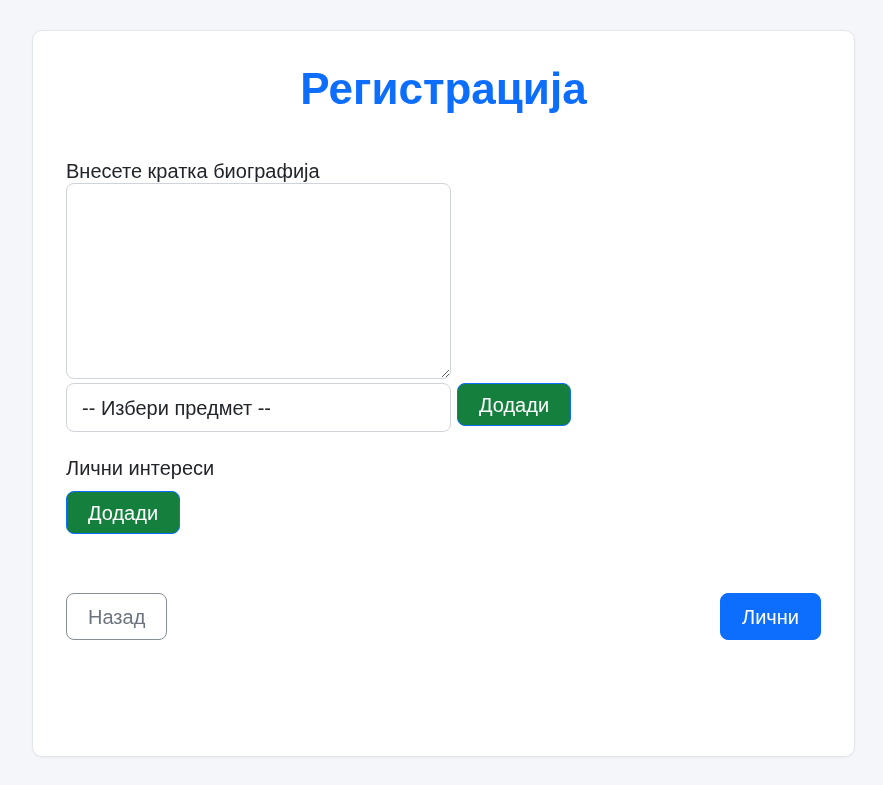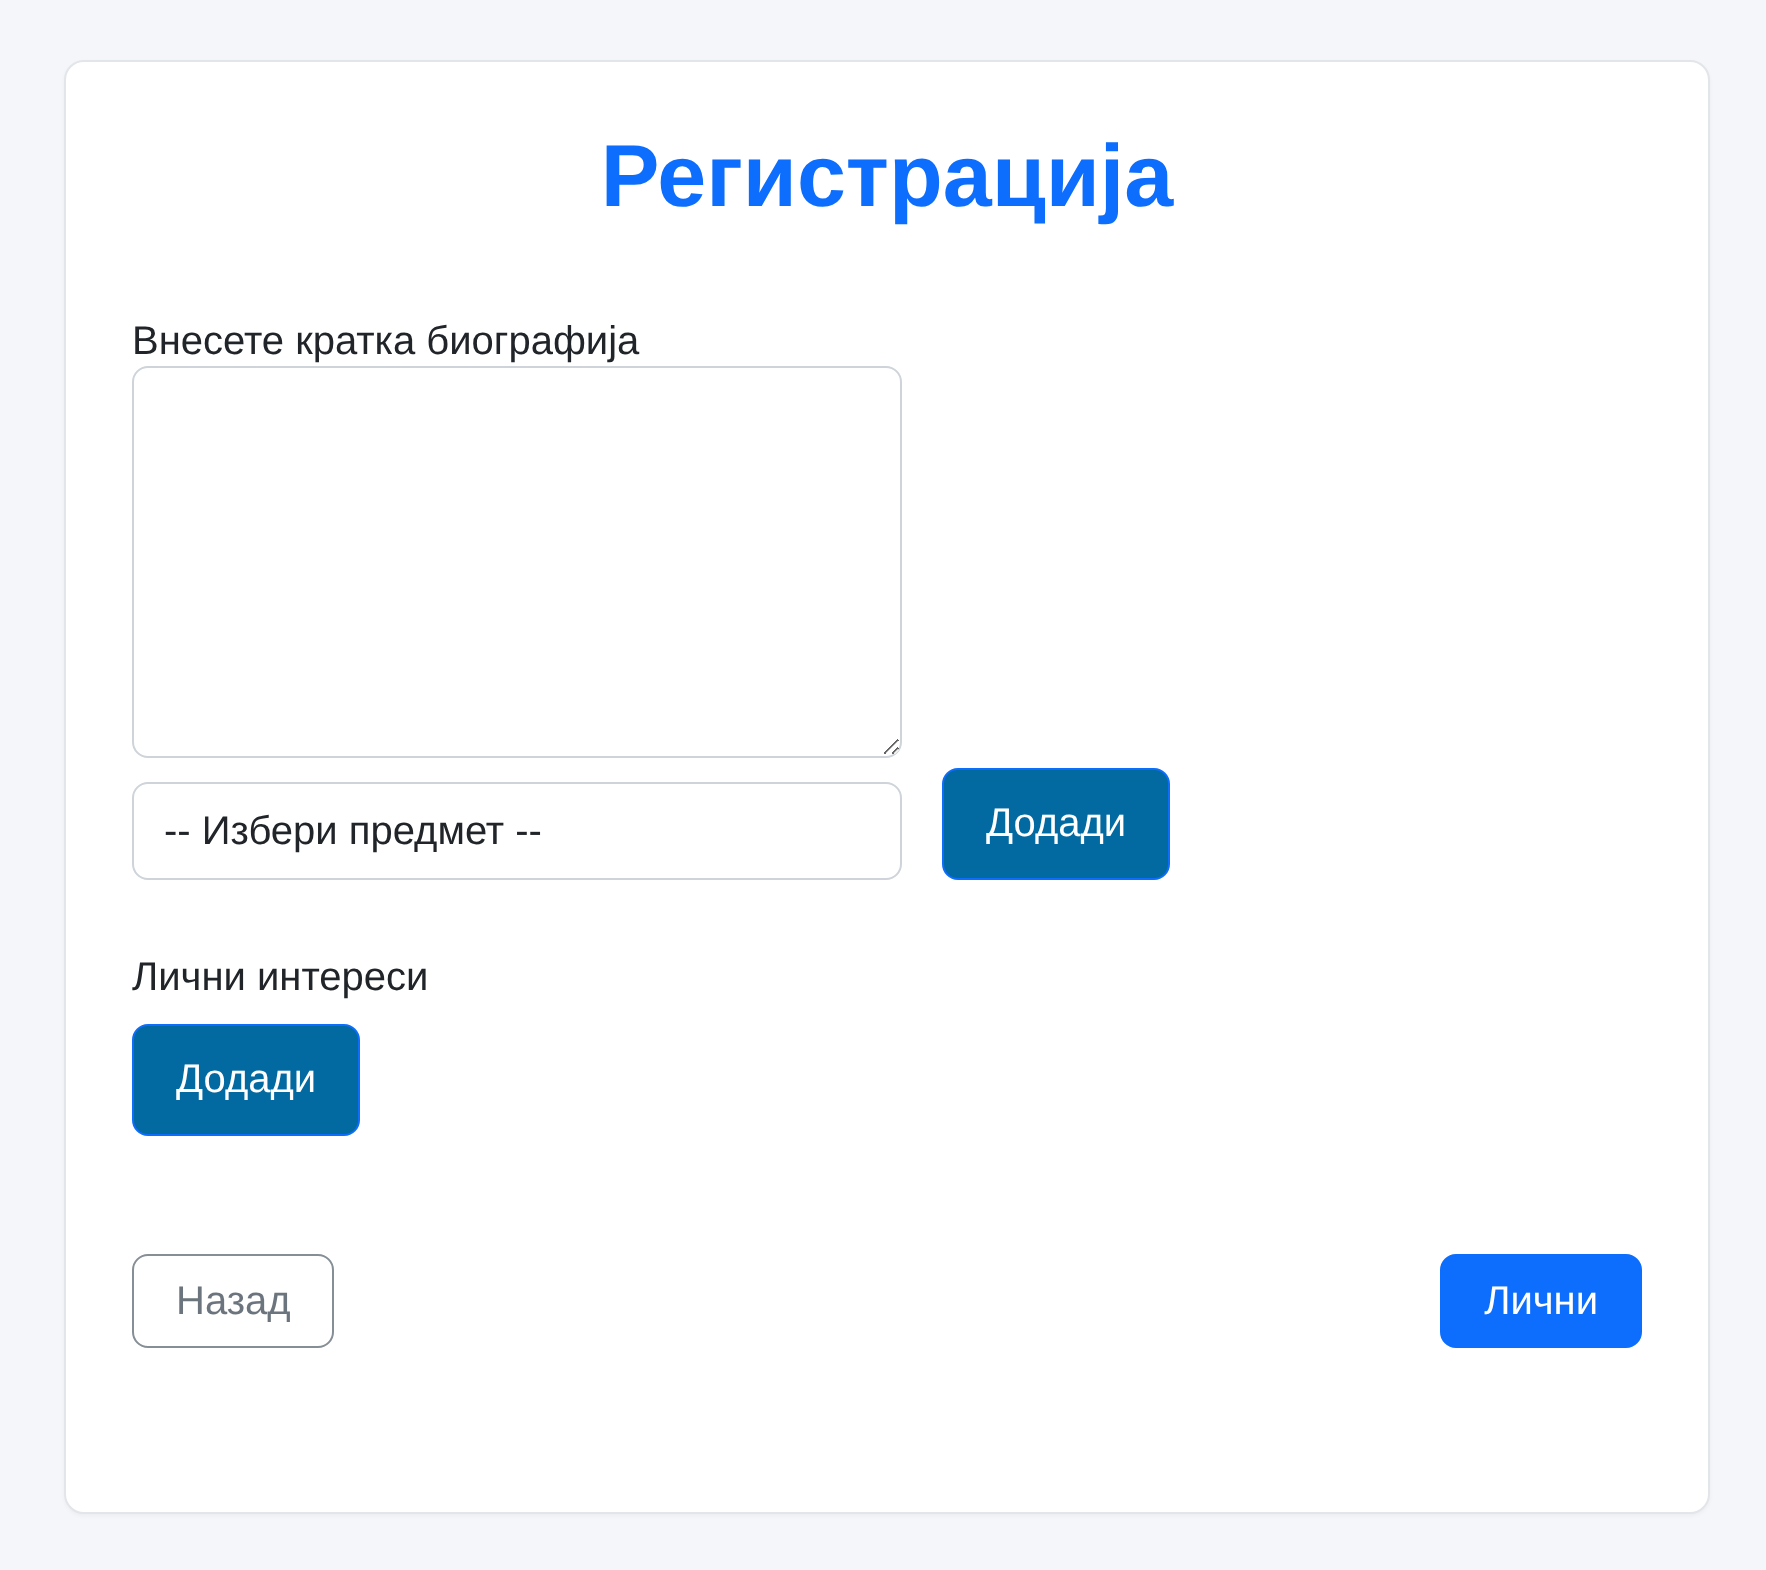--- a/index.html
+++ b/index.html
@@ -41,25 +41,25 @@
     border-radius: 8px;
     padding: 12px 15px;
     font-family: "Liberation Sans", sans-serif;
     font-size: 20px;
     color: #212529;
     background: #fff;
     resize: both;
     outline: none;
   }
   .section-label-subjects { margin-top: 19px; margin-bottom: 12px; }
-  .section-label-interests { margin-top: 37px; margin-bottom: 11px; }
+  .section-label-interests { margin-top: 24px; margin-bottom: 11px; }
   .control-row {
     display: flex;
-    align-items: flex-end;
-    gap: 20px;
+    align-items: flex-start;
+    gap: 6px;
   }
   select.picker {
     width: 385px; height: 49px;
     border: 1px solid #ced4da;
     border-radius: 8px;
     padding: 0 15px;
     font-family: "Liberation Sans", sans-serif;
     font-size: 20px;
     color: #212529;
     background: #ffffff;
@@ -69,23 +69,23 @@
     outline: none;
   }
   .btn {
     font-family: "Liberation Sans", sans-serif;
     font-size: 20px;
     line-height: 1;
     border-radius: 8px;
     cursor: pointer;
   }
   .btn-add {
-    height: 56px;
+    height: 43px;
     padding: 0 21px;
-    background: #0369a1;
+    background: #15803d;
     border: 1px solid #0d6efd;
     color: #ffffff;
   }
   .footer {
     display: flex;
     justify-content: space-between;
     align-items: center;
     margin-top: 59px;
   }
   .btn-back {

